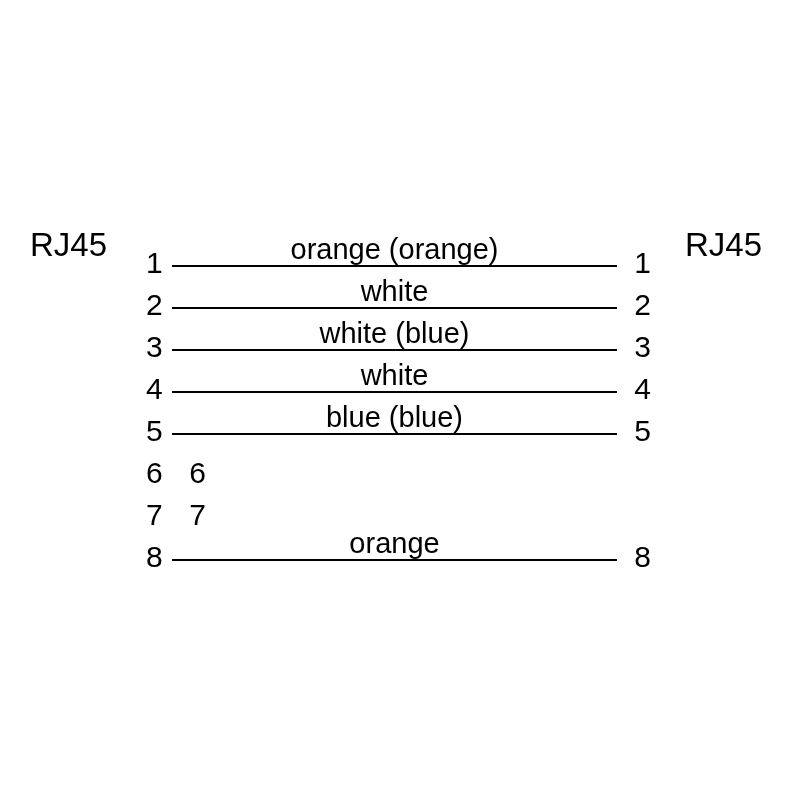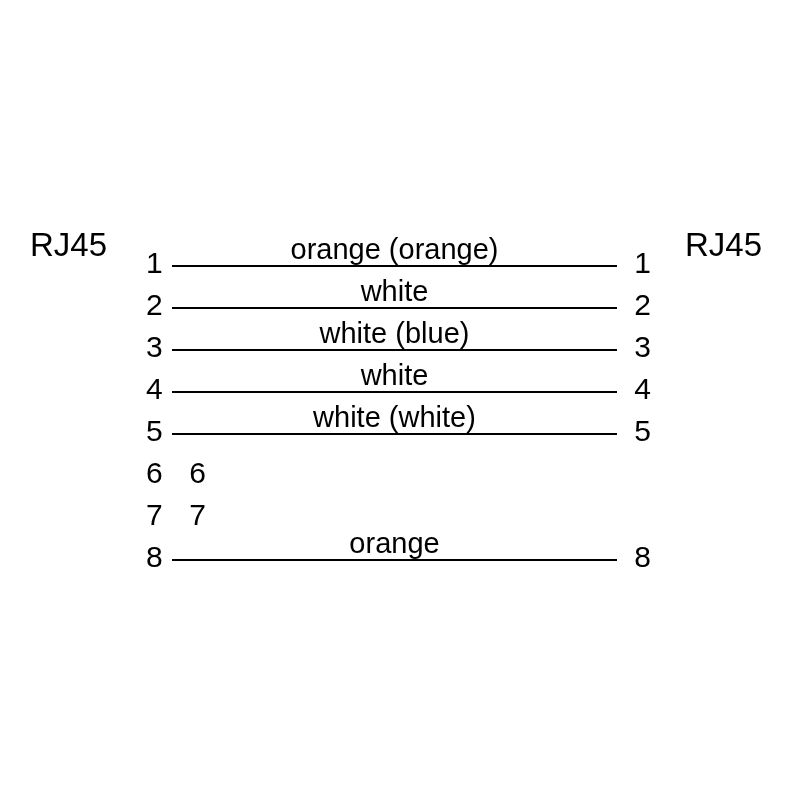--- a/index.html
+++ b/index.html
@@ -83,21 +83,21 @@
     </div>
 
     <div class="wire-row">
       <span class="pin pin-left">4</span>
       <div class="wire"><span>white</span></div>
       <span class="pin pin-right">4</span>
     </div>
 
     <div class="wire-row">
       <span class="pin pin-left">5</span>
-      <div class="wire"><span>white (white)</span></div>
+      <div class="wire"><span>blue (blue)</span></div>
       <span class="pin pin-right">5</span>
     </div>
 
     <div class="wire-row">
       <span class="pin pin-left">6</span>
       <span class="pin pin-right">6</span>
     </div>
 
     <div class="wire-row">
       <span class="pin pin-left">7</span>

